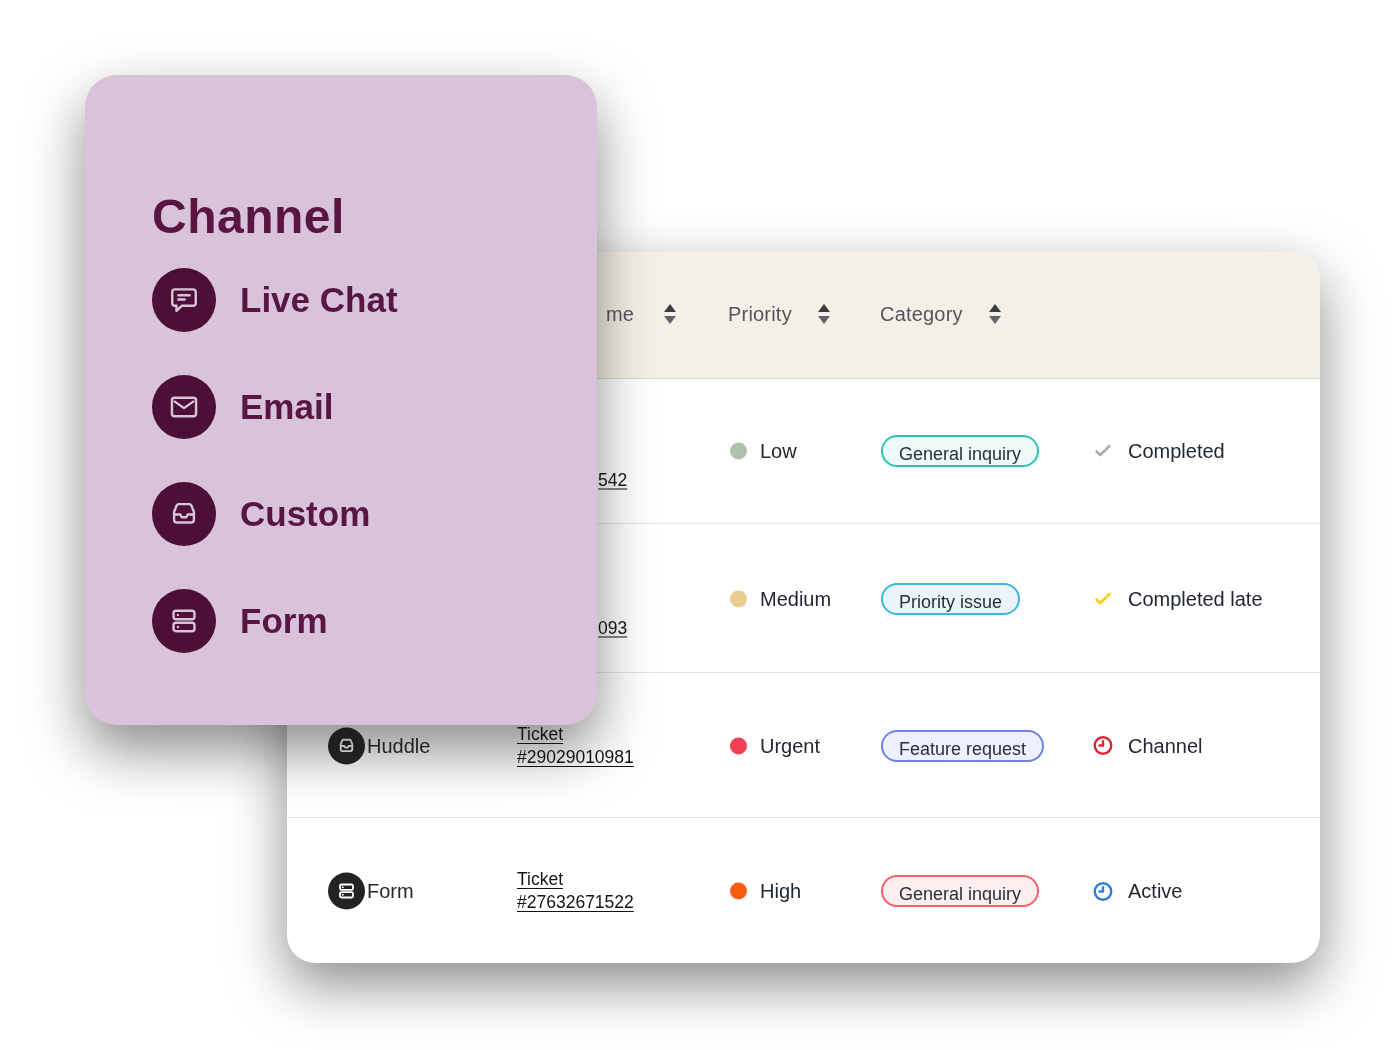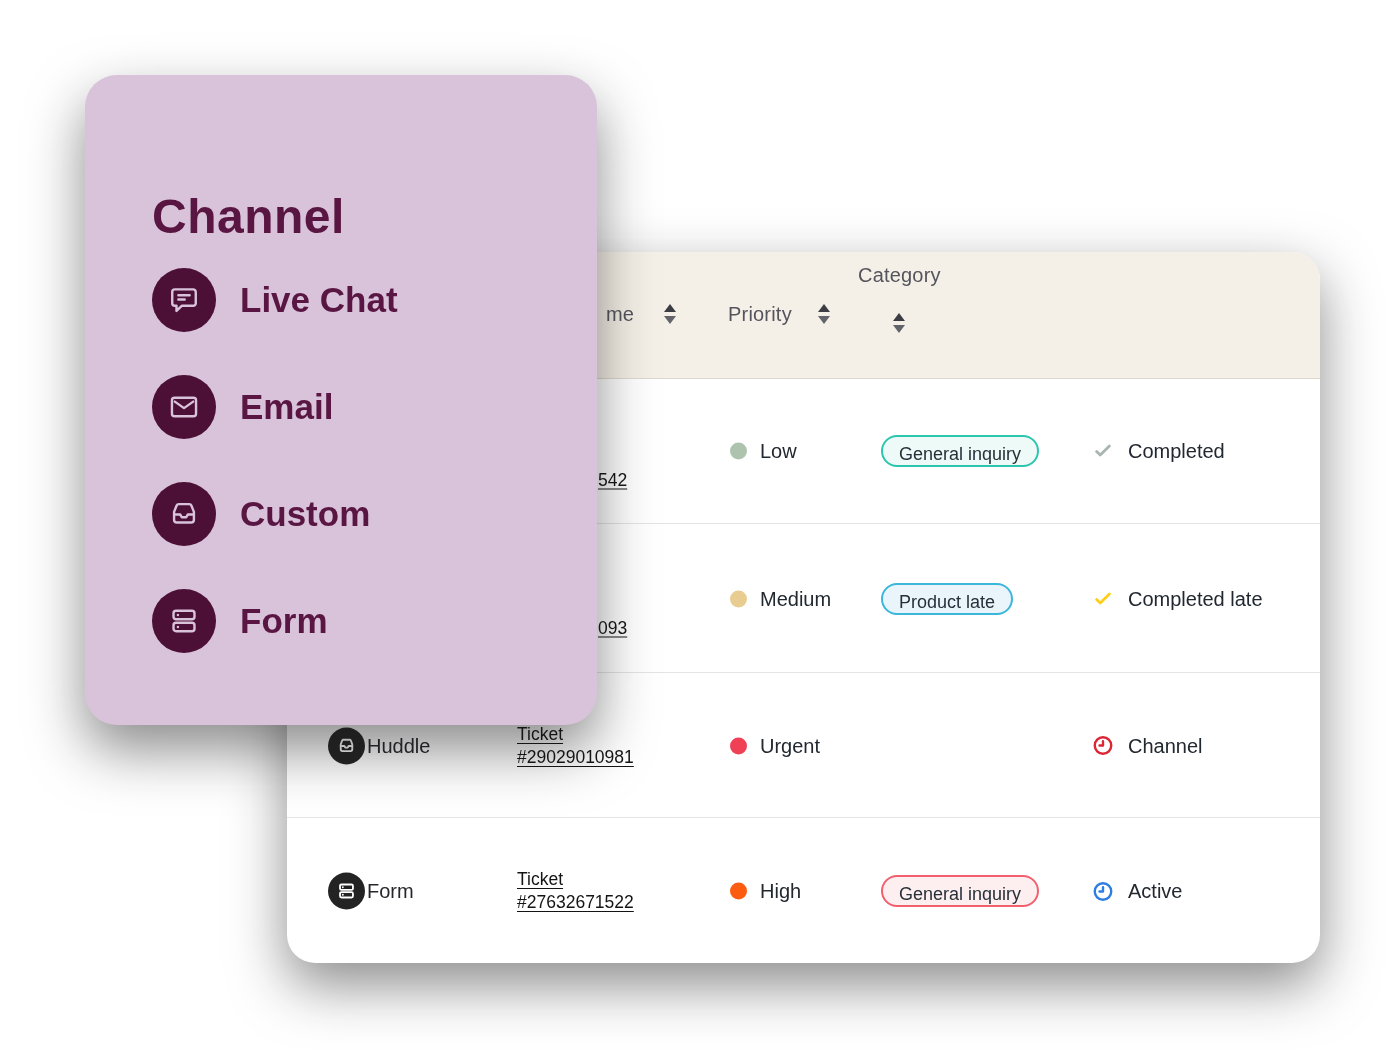--- a/index.html
+++ b/index.html
@@ -20,21 +20,21 @@
     position:absolute;left:0;top:0;right:0;height:126px;
     background:#f5f0e7;border-radius:28px 28px 0 0;
     border-bottom:1px solid #ddd9cc;
   }
   .th{
     position:absolute;top:12px;height:100px;display:flex;align-items:center;gap:26px;
     color:#54545c;font-size:20px;letter-spacing:.2px;
   }
   .th-name{left:311px;gap:30px;padding-left:8px;}
   .th-priority{left:441px;}
-  .th-category{left:571px;flex-direction:column;}
+  .th-category{left:593px;}
   .th-time{left:805px;gap:22px;}
   .th-time .th-label{width:150px;line-height:27px;}
   .sort{display:flex;flex-direction:column;align-items:center;gap:4px;cursor:pointer;}
   .tri-up{width:0;height:0;border-left:6px solid transparent;border-right:6px solid transparent;border-bottom:8px solid #3c3c44;}
   .tri-down{width:0;height:0;border-left:6px solid transparent;border-right:6px solid transparent;border-top:8px solid #63636b;}
 
   .trow{position:absolute;left:0;right:0;}
   .row-0{top:126px;height:145px;}
   .row-1{top:271px;height:149px;border-top:1px solid #e4e4e4;}
   .row-2{top:420px;height:145px;border-top:1px solid #e4e4e4;}
@@ -130,21 +130,21 @@
 
   <div class="trow row-1">
     <div class="cell c-ticket frag">
       <a>093</a>
     </div>
     <div class="cell c-priority">
       <span class="dot" style="background-color: rgb(233, 204, 143);"></span>
       <span>Medium</span>
     </div>
     <div class="cell c-category">
-      <span class="pill" style="border-color: rgb(60, 183, 220); background-color: rgb(233, 245, 251);">Product late</span>
+      <span class="pill" style="border-color: rgb(60, 183, 220); background-color: rgb(233, 245, 251);">Priority issue</span>
     </div>
     <div class="cell c-status">
       <span class="sicon" style="color: rgb(253, 208, 24);">
         <svg viewBox="0 0 24 24" fill="none" stroke="currentColor" stroke-width="3" stroke-linecap="round" stroke-linejoin="round">
             <path d="M5 13l4 4L19 7"></path>
           </svg>
       </span>
       <span>Completed late</span>
     </div>
   </div>
@@ -158,20 +158,23 @@
         </svg>
       </span>
       <span>Huddle</span>
     </div>
     <div class="cell c-ticket">
       <a>Ticket #29029010981</a>
     </div>
     <div class="cell c-priority">
       <span class="dot" style="background-color: rgb(239, 64, 86);"></span>
       <span>Urgent</span>
+    </div>
+    <div class="cell c-category">
+      <span class="pill" style="border-color: rgb(113, 129, 232); background-color: rgb(238, 240, 253);">Feature request</span>
     </div>
     <div class="cell c-status">
       <span class="sicon" style="color: rgb(220, 38, 54);">
         <svg viewBox="0 0 24 24" fill="none" stroke="currentColor" stroke-width="2.6" stroke-linecap="round" stroke-linejoin="round">
             <circle cx="12" cy="12" r="9"></circle>
             <path d="M12 12V7.2 M12 12H8.2"></path>
           </svg>
       </span>
       <span>Channel</span>
     </div>

